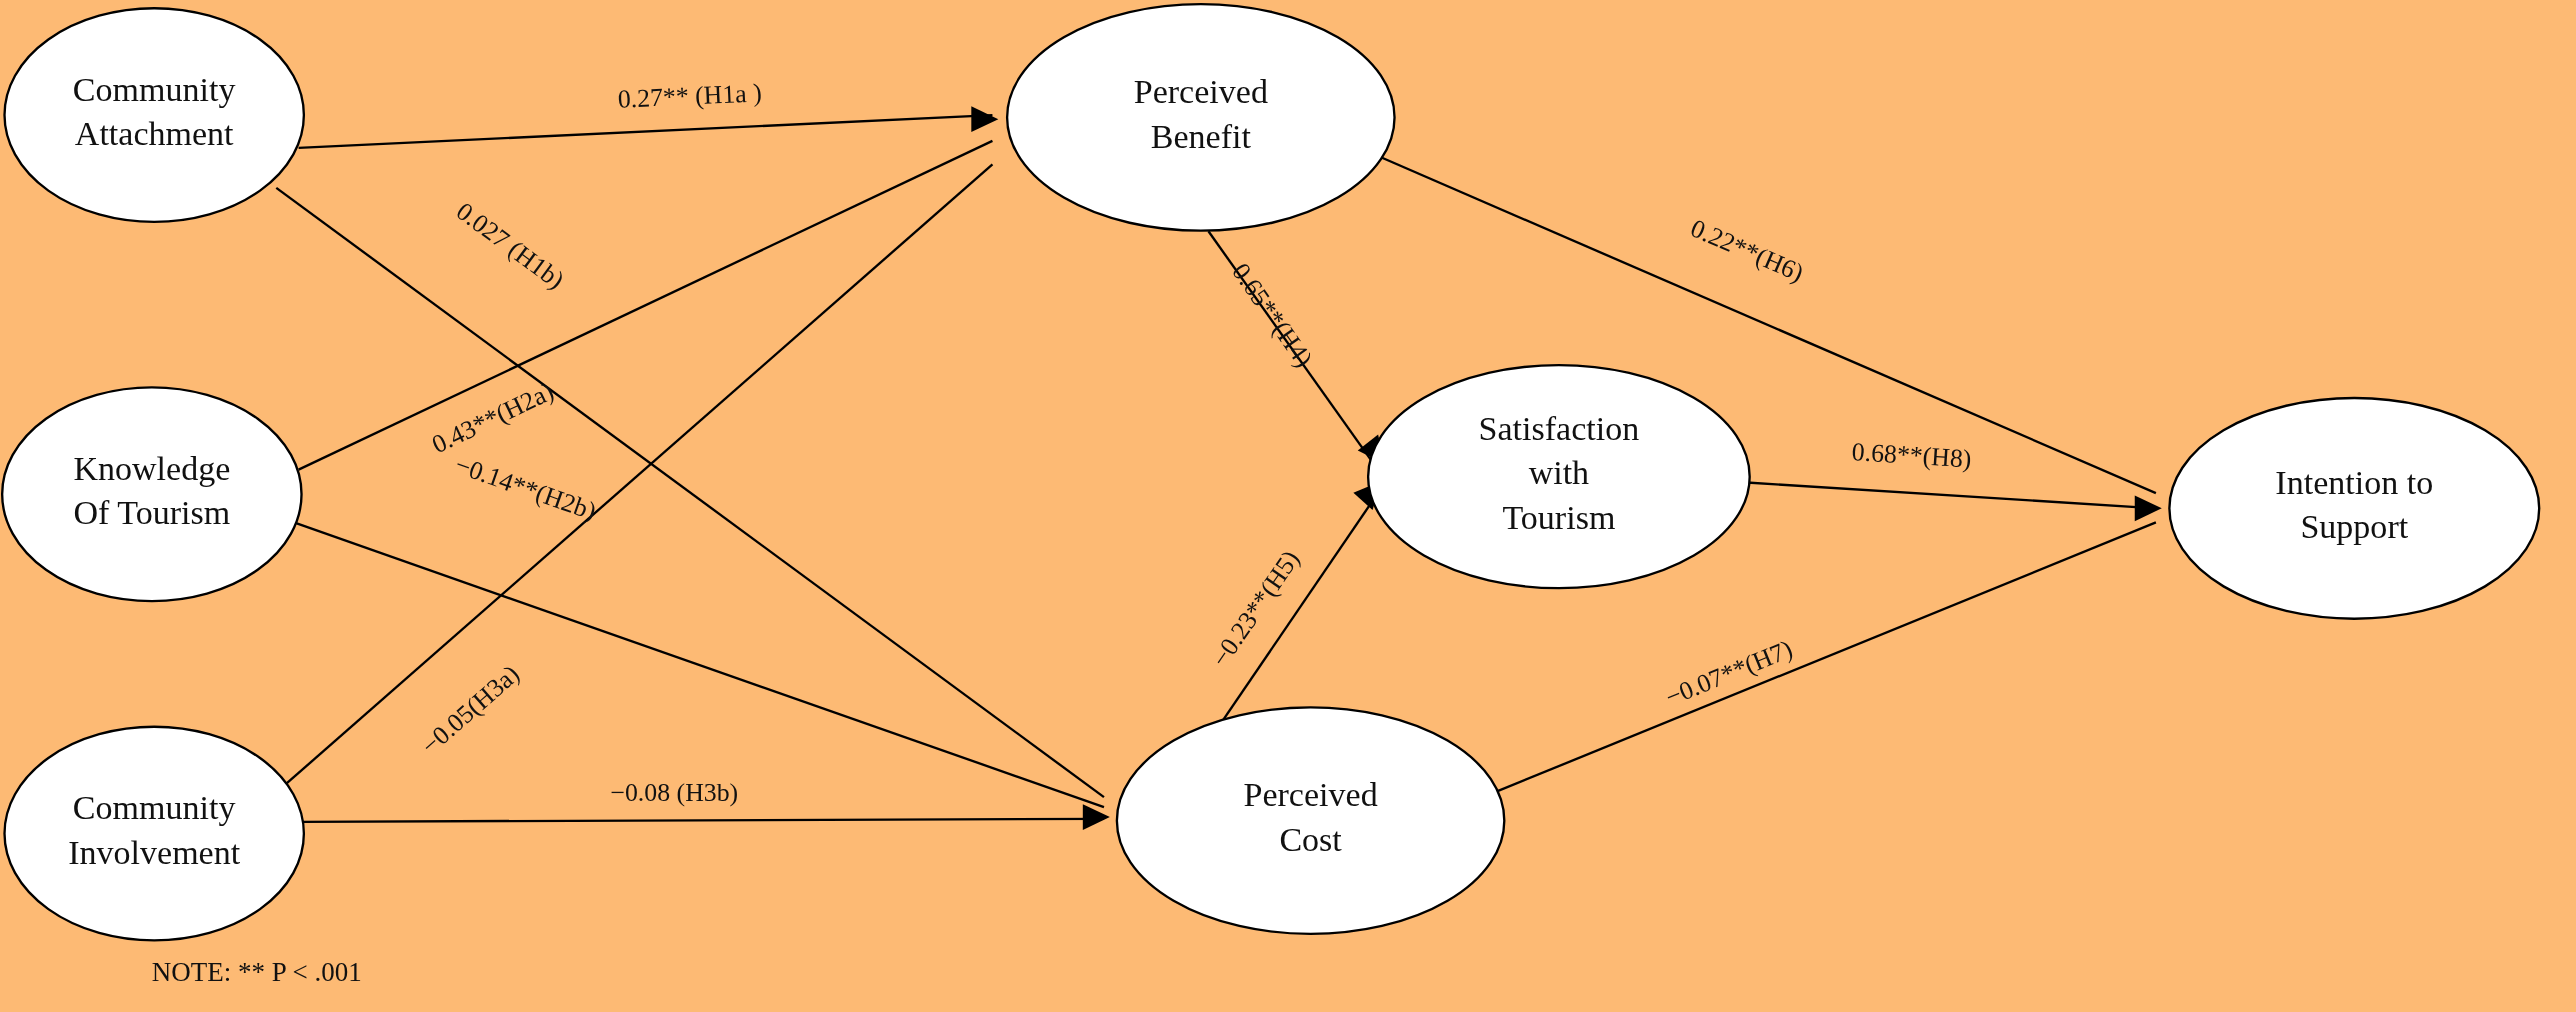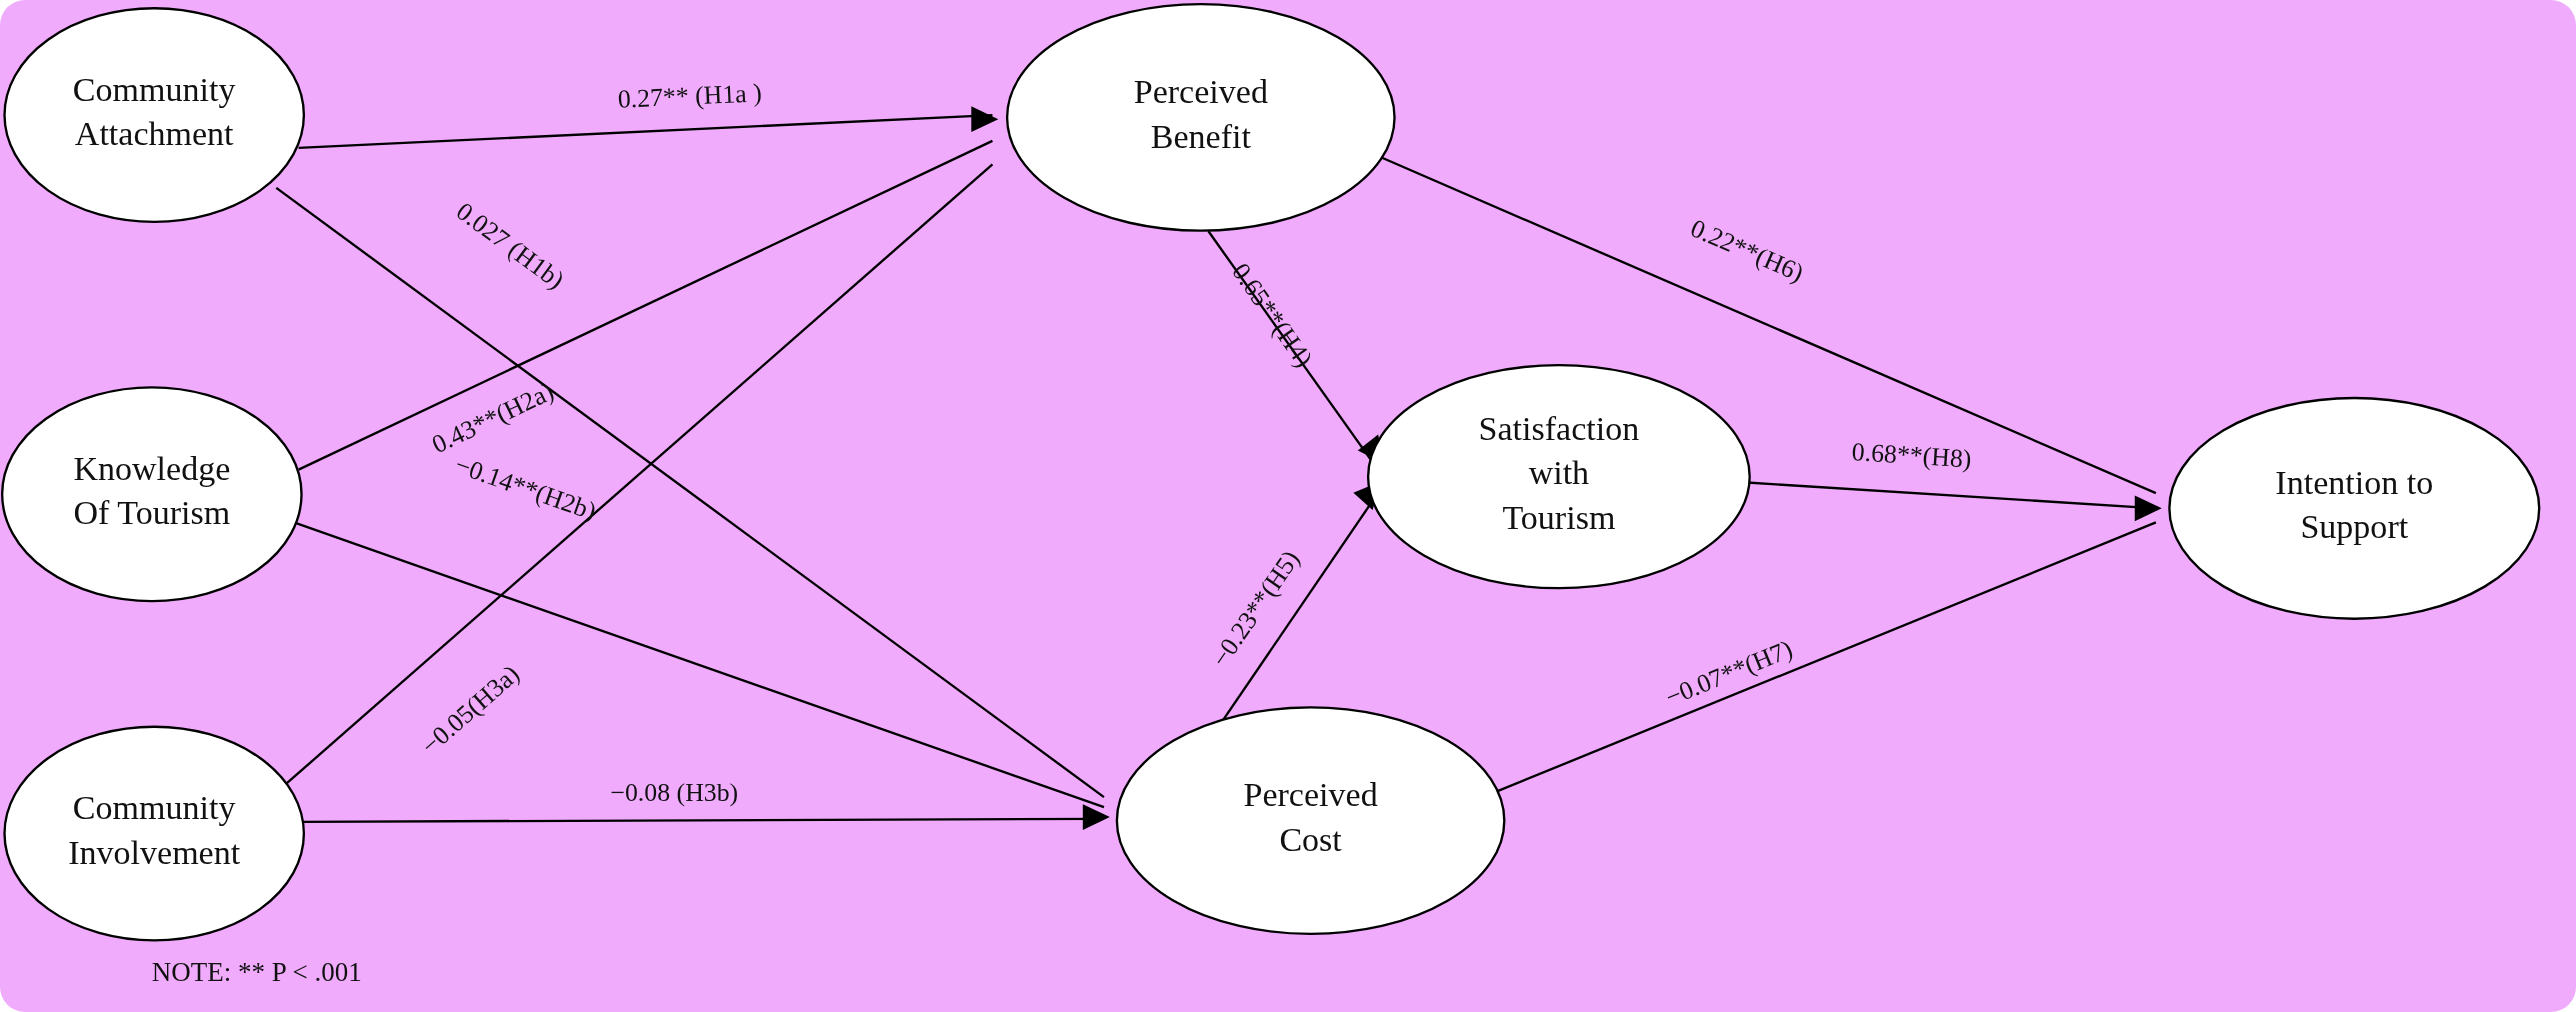--- a/index.html
+++ b/index.html
@@ -10,22 +10,21 @@
   body {
     width: 2576px;
     height: 1012px;
     font-family: "Liberation Serif", "DejaVu Serif", serif;
     overflow: hidden;
   }
   #diagram-root {
     position: relative;
     width: 2576px;
     height: 1012px;
-    background: #f0abfc;
-    border-radius: 25px;
+    background: #fdba74;
   }
   svg#sem-canvas {
     position: absolute;
     top: 0;
     left: 0;
     width: 2576px;
     height: 1012px;
   }
   .node-ellipse {
     fill: #ffffff;

